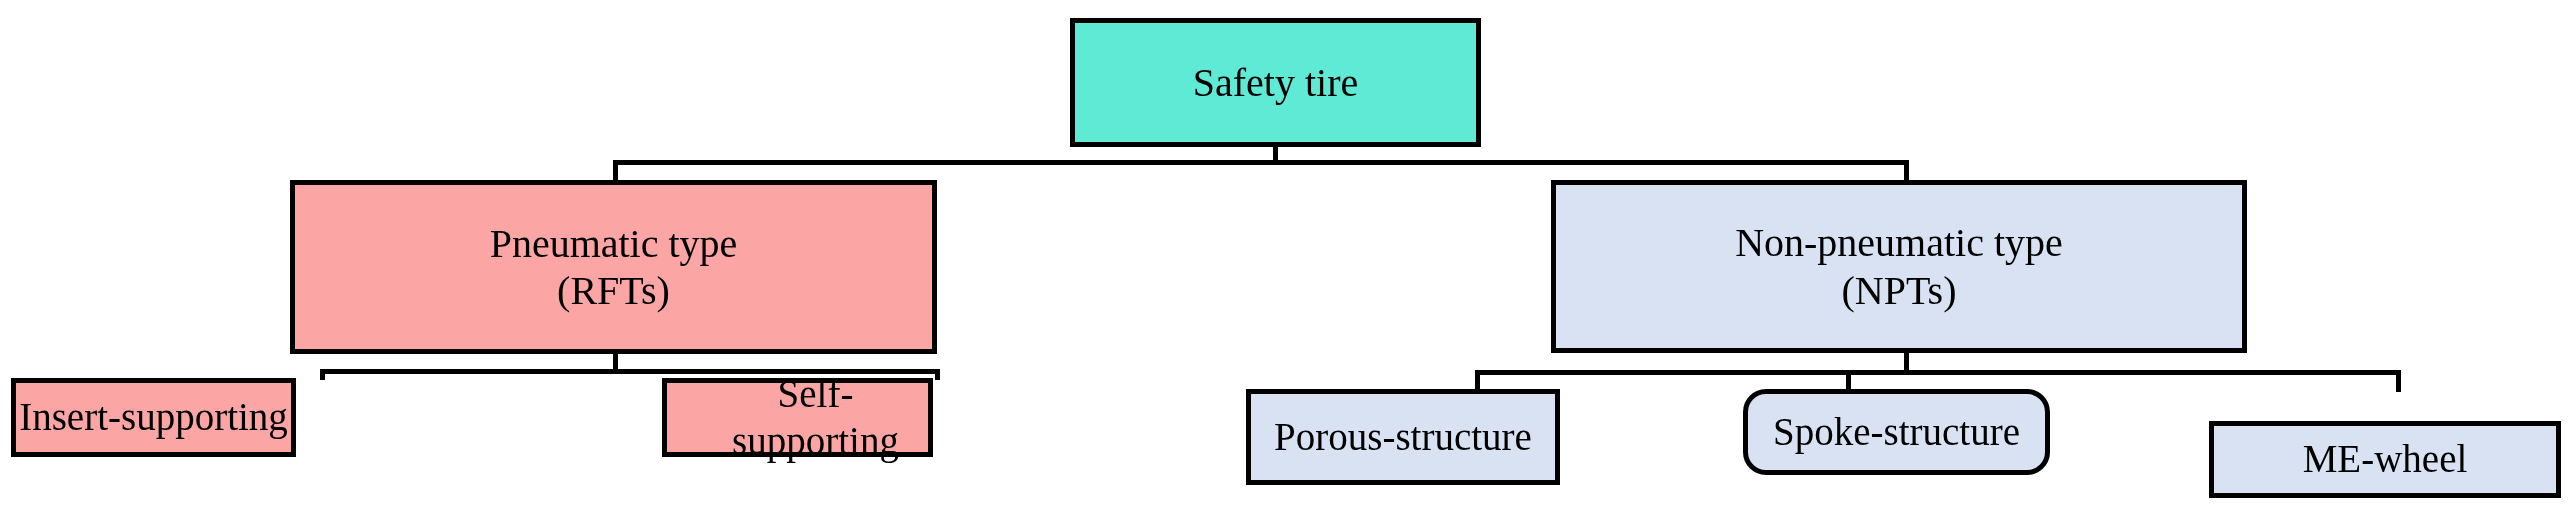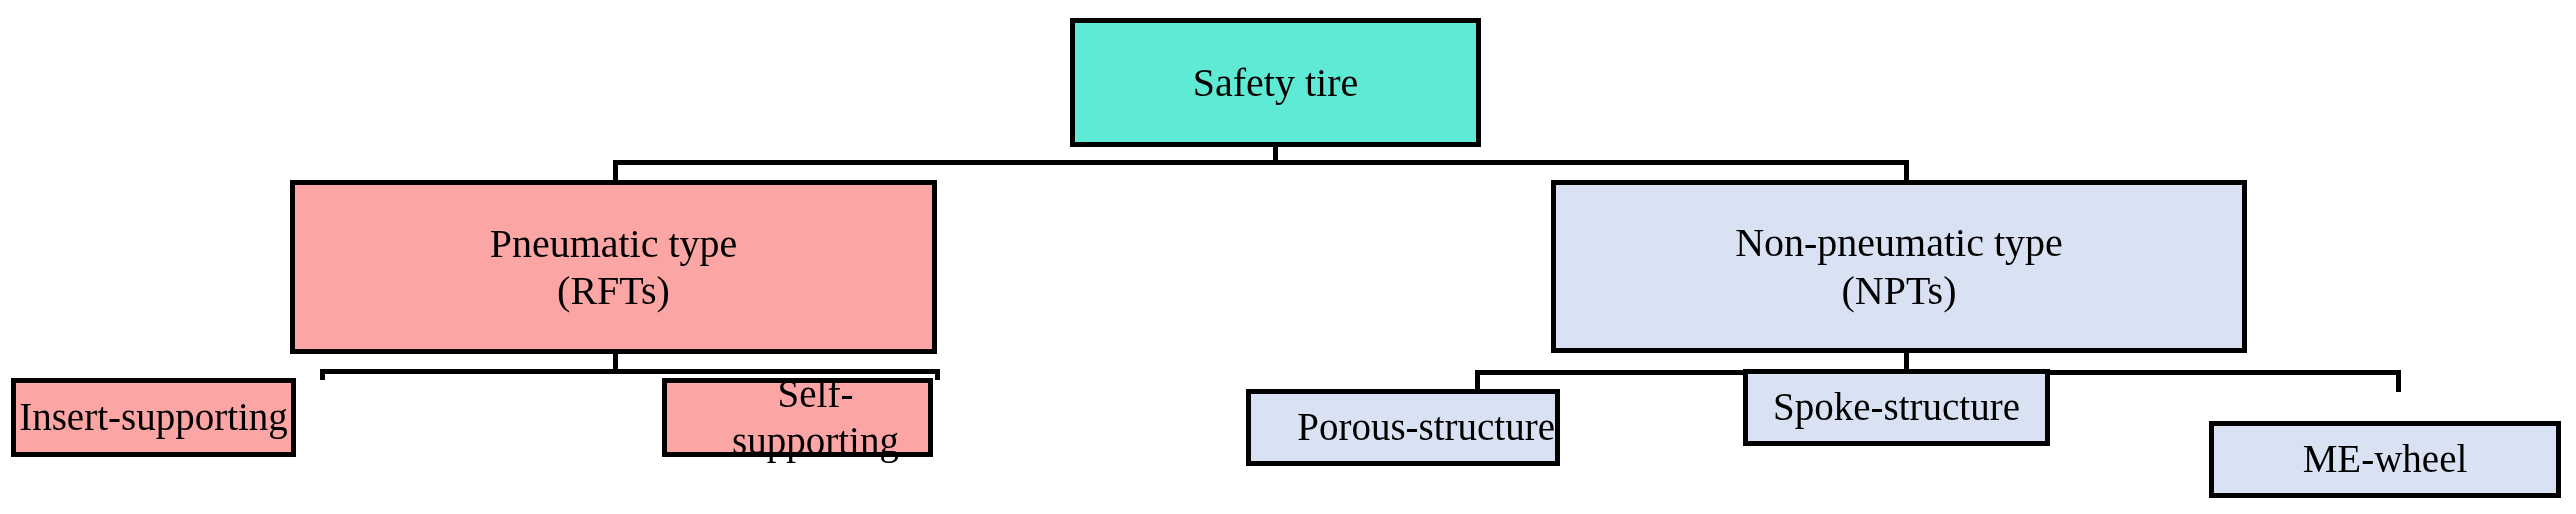--- a/index.html
+++ b/index.html
@@ -89,25 +89,25 @@
   <div class="edge edge-v" style="left:2396px; top:370px; width:4.6px; height:22px;"></div>
 
   <div class="node node-green level2" style="left:11px; top:378px; width:285px; height:79px;">
     <span>Insert-supporting</span>
   </div>
 
   <div class="node node-green level2" style="left:662px; top:378px; width:271px; height:79px;padding-left:36px;">
     <span>Self-supporting</span>
   </div>
 
-  <div class="node node-blue level2" style="left:1246px; top:389px; width:314px; height:77px;justify-content:flex-end;">
+  <div class="node node-blue level2" style="left:1246px; top:389px; width:314px; height:96px;">
     <span>Porous-structure</span>
   </div>
 
-  <div class="node node-blue level2" style="left:1743px; top:369px; width:307px; height:77px;">
+  <div class="node node-blue level2" style="left:1743px; top:389px; width:307px; height:86px;border-radius:23px;">
     <span>Spoke-structure</span>
   </div>
 
   <div class="node node-blue level2" style="left:2209px; top:389px; width:352px; height:77px;margin-top:32px;">
     <span>ME-wheel</span>
   </div>
 
 </div>
 
 

